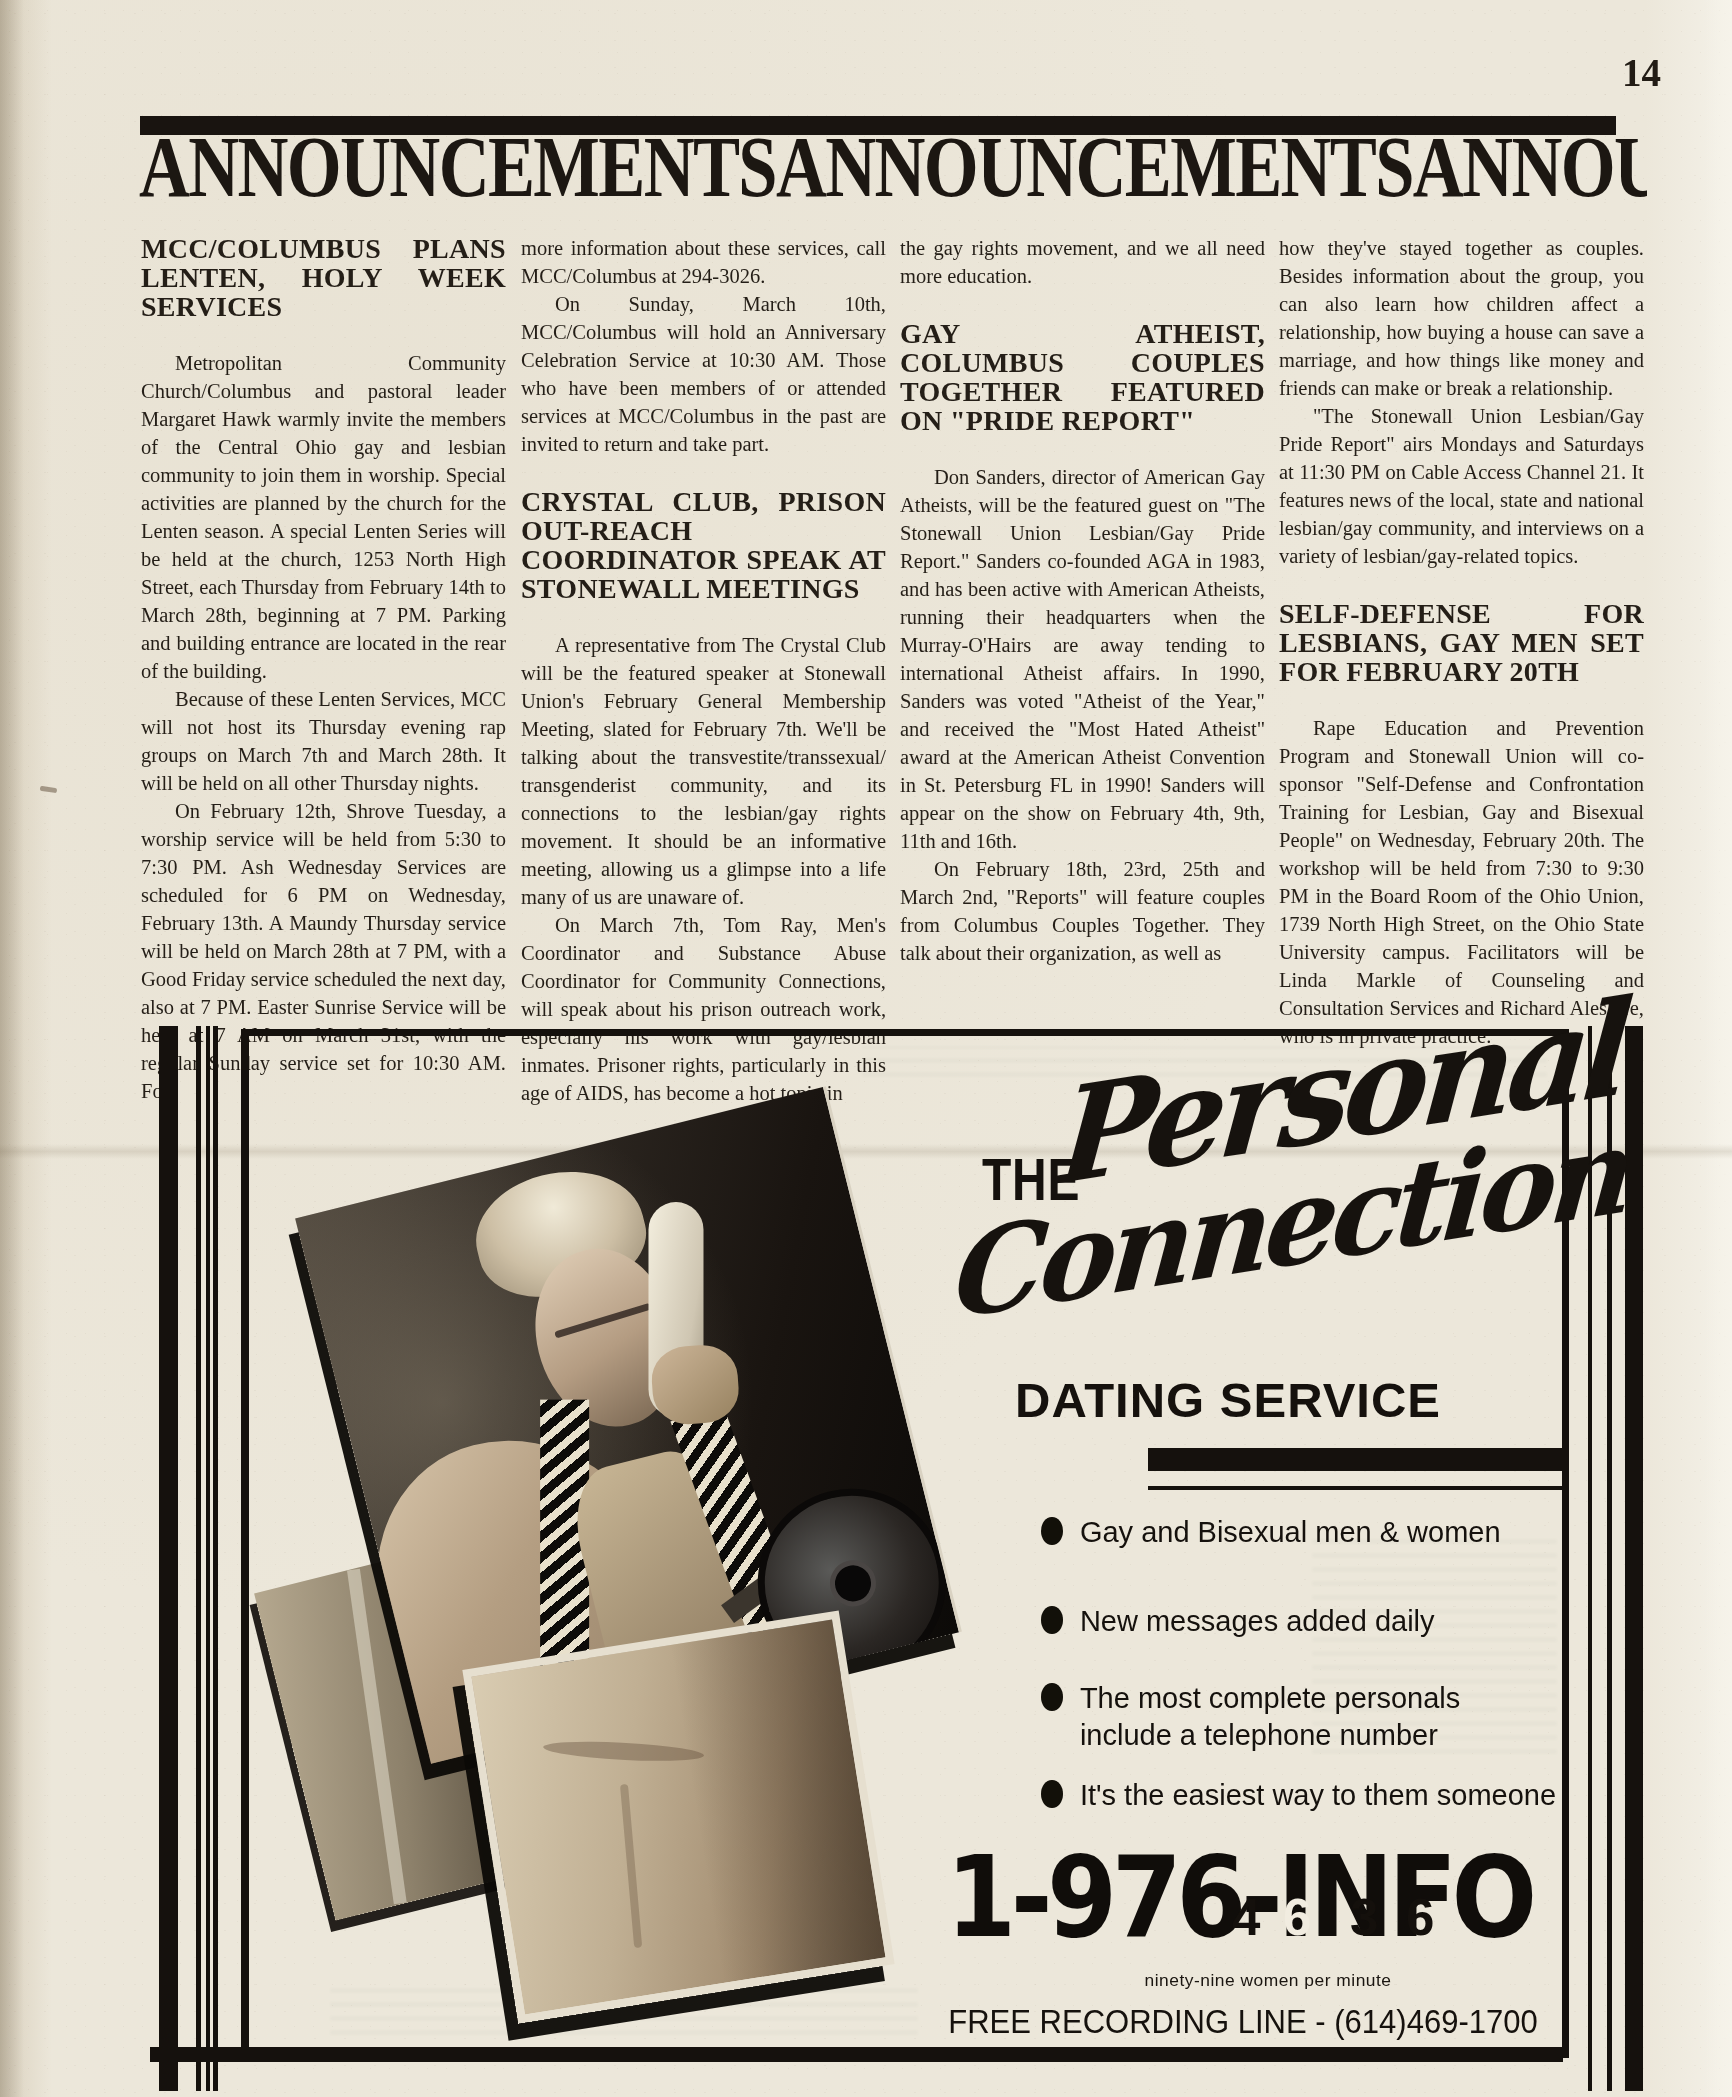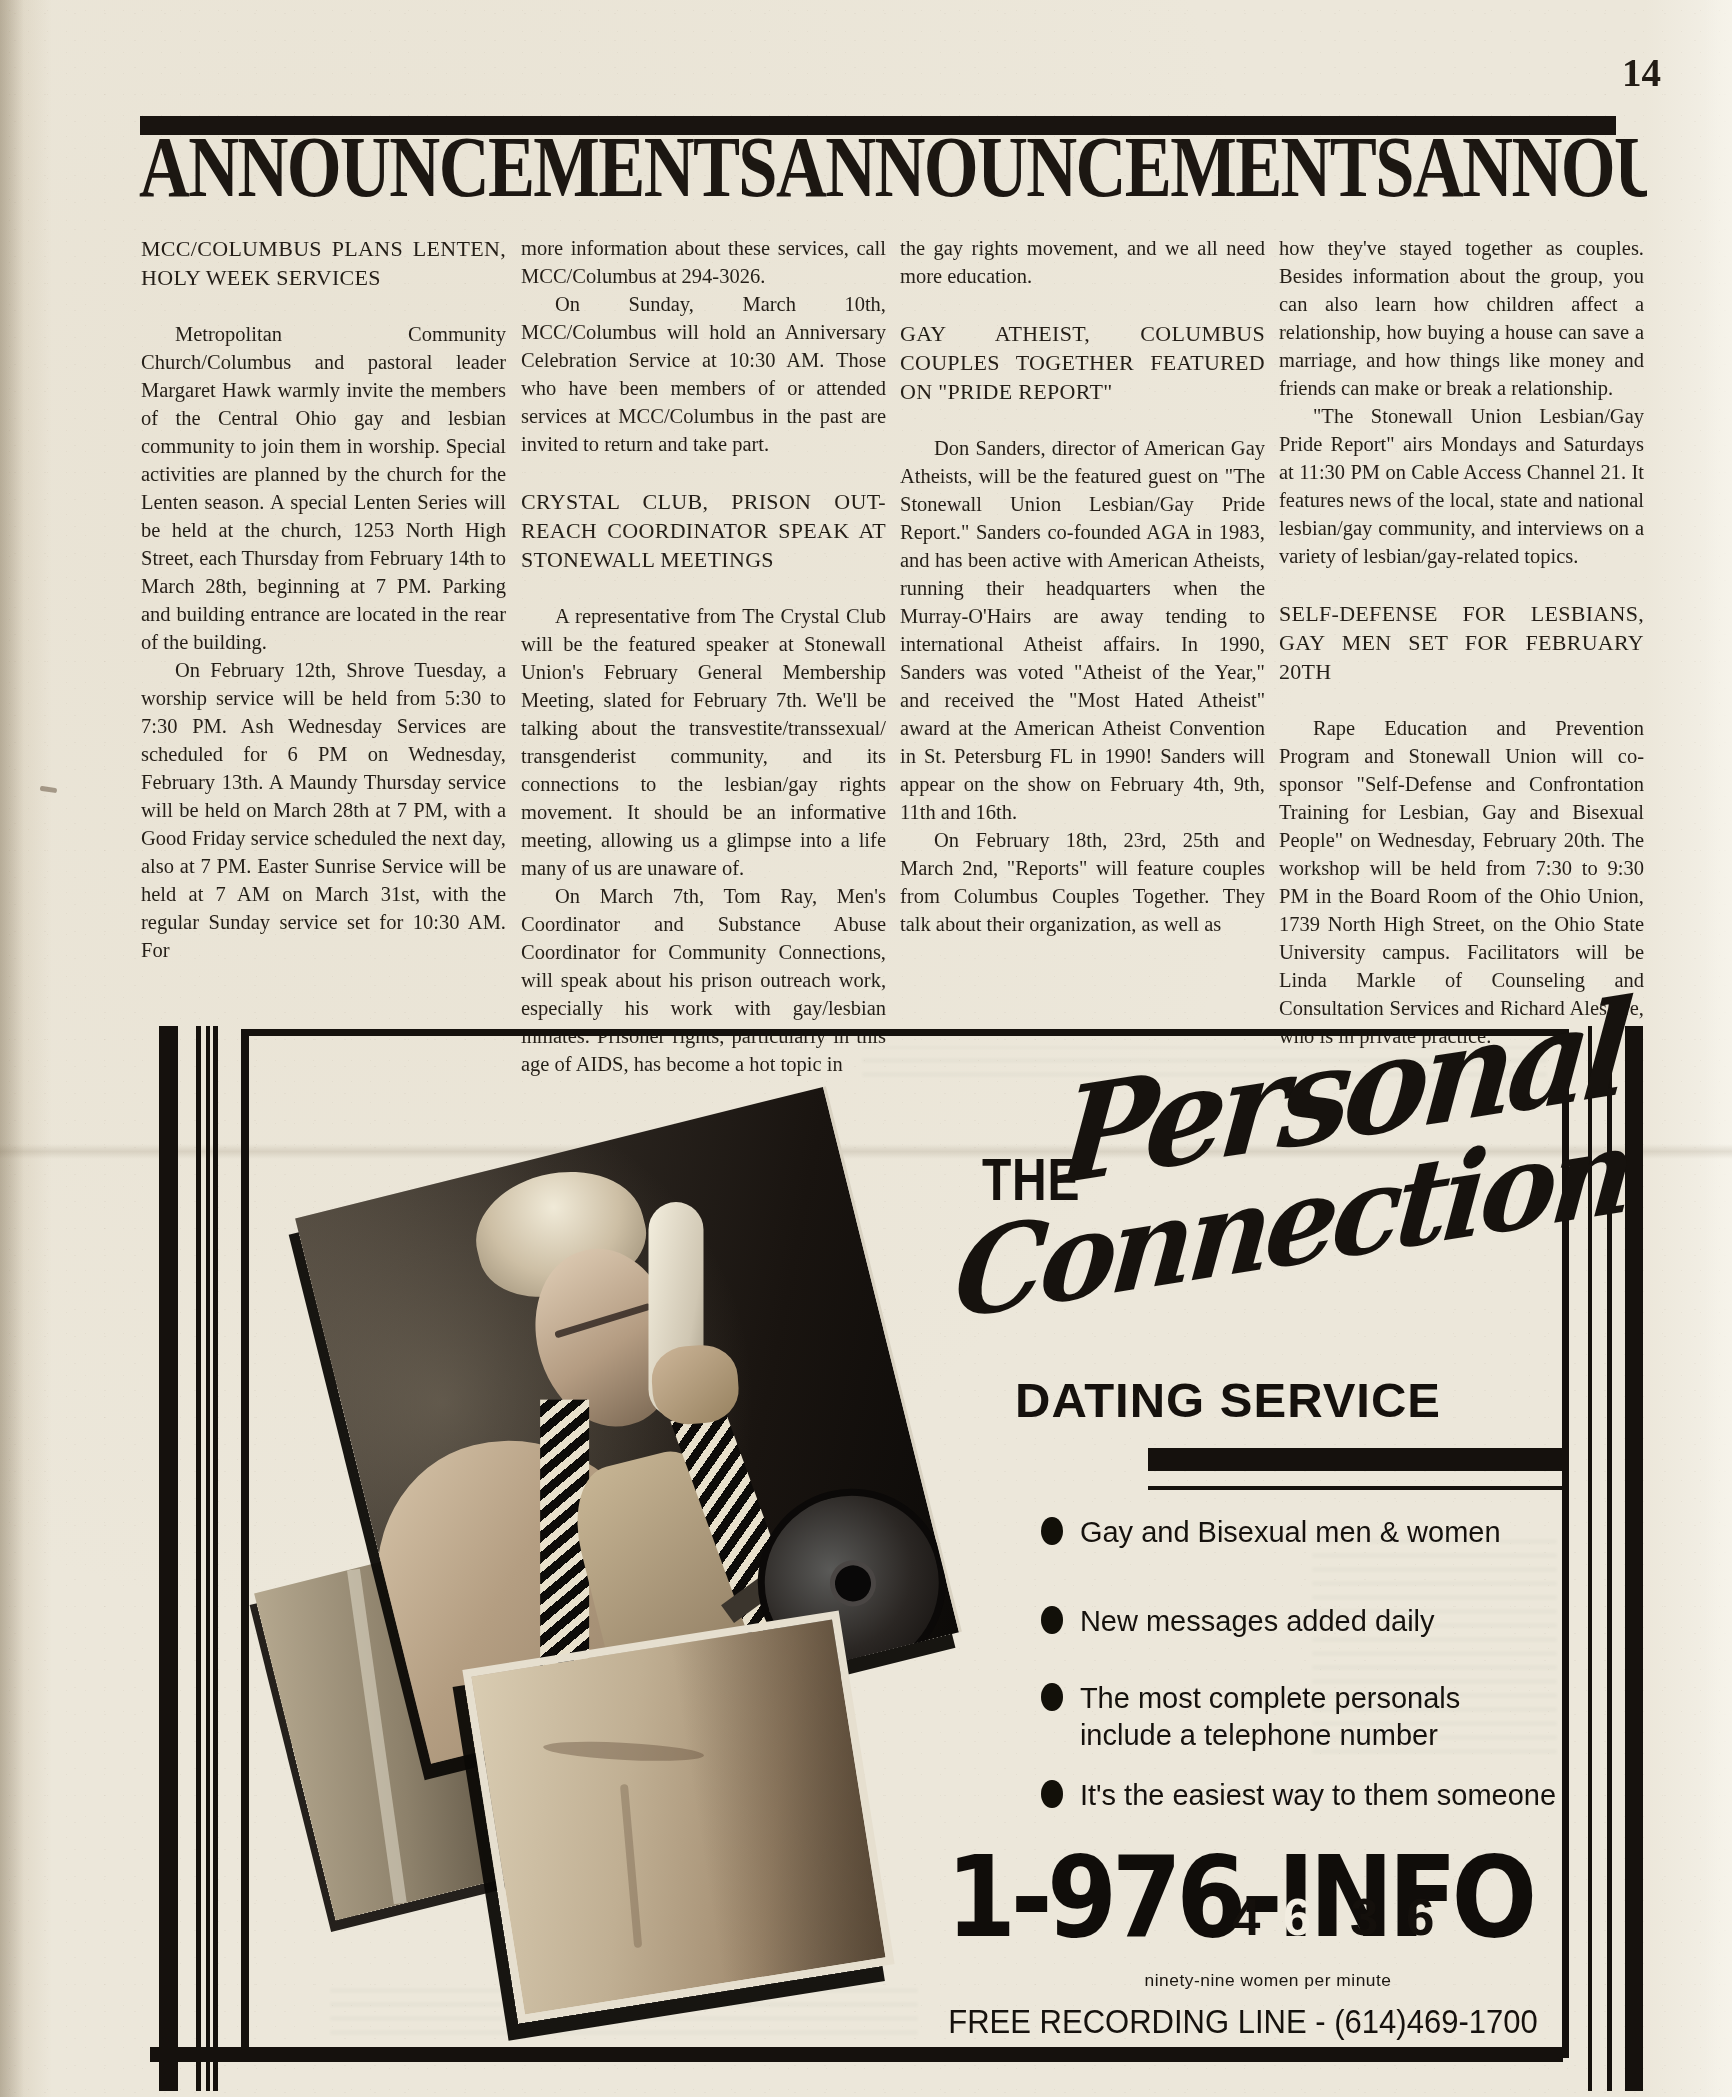--- a/index.html
+++ b/index.html
@@ -25,21 +25,21 @@
 
   .page-number{position:absolute;left:1622px;top:53px;font:bold 39px/39px "Liberation Serif",serif;}
   .header-rule{position:absolute;left:140px;top:116px;width:1476px;height:19px;background:#191410;}
   .masthead-clip{position:absolute;left:139px;top:130px;width:1508px;height:75px;overflow:hidden;white-space:nowrap;}
   .masthead-clip span{display:inline-block;font:bold 86px/75px "Liberation Serif",serif;
         letter-spacing:-2px;transform:scaleX(.82);transform-origin:0 50%;color:#1c1712;}
 
   .col{position:absolute;top:234px;width:365px;font-size:20.5px;line-height:28px;
         text-align:justify;color:#241e17;}
   .col-1{left:141px}.col-2{left:521px}.col-3{left:900px}.col-4{left:1279px}
-  .col h3{font-size:22px;line-height:29px;font-weight:normal;margin:0 0 28px 0;text-align:justify;letter-spacing:0.3px;}
+  .col h3{font-size:28px;line-height:29px;font-weight:bold;margin:0 0 28px 0;text-align:justify;letter-spacing:0.3px;}
   .col h3.later{margin-top:29px;}
   .col p{margin:0;}
   .col p.ind{text-indent:34px;}
 
   
   .ad{position:absolute;left:146px;top:1023px;width:1498px;height:1075px;}
   .vbar{position:absolute;top:3.1px;height:1065px;background:#15110d;}
   .lbarA{left:12.8px;width:19.4px}.lbarB{left:50px;width:5.1px}.lbarC{left:60px;width:3.6px}.lbarD{left:67px;width:5.1px}
   .rbarA{left:1442px;width:3.6px}.rbarB{left:1461px;width:4.6px}.rbarC{left:1479px;width:18.4px}
   .frame-top{position:absolute;left:95px;top:6.1px;width:1325px;height:6.6px;background:#15110d;}
@@ -141,20 +141,21 @@
 
   <div class="page-number">14</div>
   <div class="header-rule"></div>
   <div class="masthead-clip">
     <span>ANNOUNCEMENTSANNOUNCEMENTSANNOU</span>
   </div>
 
   <section class="col col-1">
     <h3>MCC/COLUMBUS PLANS LENTEN, HOLY WEEK SERVICES</h3>
     <p class="ind">Metropolitan Community Church/Columbus and pastoral leader Margaret Hawk warmly invite the members of the Central Ohio gay and lesbian community to join them in worship.  Special activities are planned by the church for the Lenten season.  A special Lenten Series will be held at the church, 1253 North High Street, each Thursday from February 14th to March 28th, beginning at 7 PM.  Parking and building entrance are located in the rear of the building.</p>
+    <p class="ind">Because of these Lenten Services, MCC will not host its Thursday evening rap groups on March 7th and March 28th.  It will be held on all other Thursday nights.</p>
     <p class="ind">On February 12th, Shrove Tuesday, a worship service will be held from 5:30 to 7:30 PM.  Ash Wednesday Services are scheduled for 6 PM on Wednesday, February 13th.  A Maundy Thursday service will be held on March 28th at 7 PM, with a Good Friday service scheduled the next day, also at 7 PM.  Easter Sunrise Service will be held at 7 AM on March 31st, with the regular Sunday service set for 10:30 AM.  For</p>
   </section>
 
   <section class="col col-2">
     <p>more information about these services, call MCC/Columbus at 294-3026.</p>
     <p class="ind">On Sunday, March 10th, MCC/Columbus will hold an Anniversary Celebration Service at 10:30 AM.  Those who have been members of or attended services at MCC/Columbus in the past are invited to return and take part.</p>
     <h3 class="later">CRYSTAL CLUB, PRISON OUT-REACH COORDINATOR SPEAK AT STONEWALL MEETINGS</h3>
     <p class="ind">A representative from The Crystal Club will be the featured speaker at Stonewall Union's February General Membership Meeting, slated for February 7th.  We'll be talking about the transvestite/transsexual/ transgenderist community, and its connections to the lesbian/gay rights movement.  It should be an informative meeting, allowing us a glimpse into a life many of us are unaware of.</p>
     <p class="ind">On March 7th, Tom Ray, Men's Coordinator and Substance Abuse Coordinator for Community Connections, will speak about his prison outreach work, especially his work with gay/lesbian inmates.  Prisoner rights, particularly in this age of AIDS, has become a hot topic in</p>
   </section>

